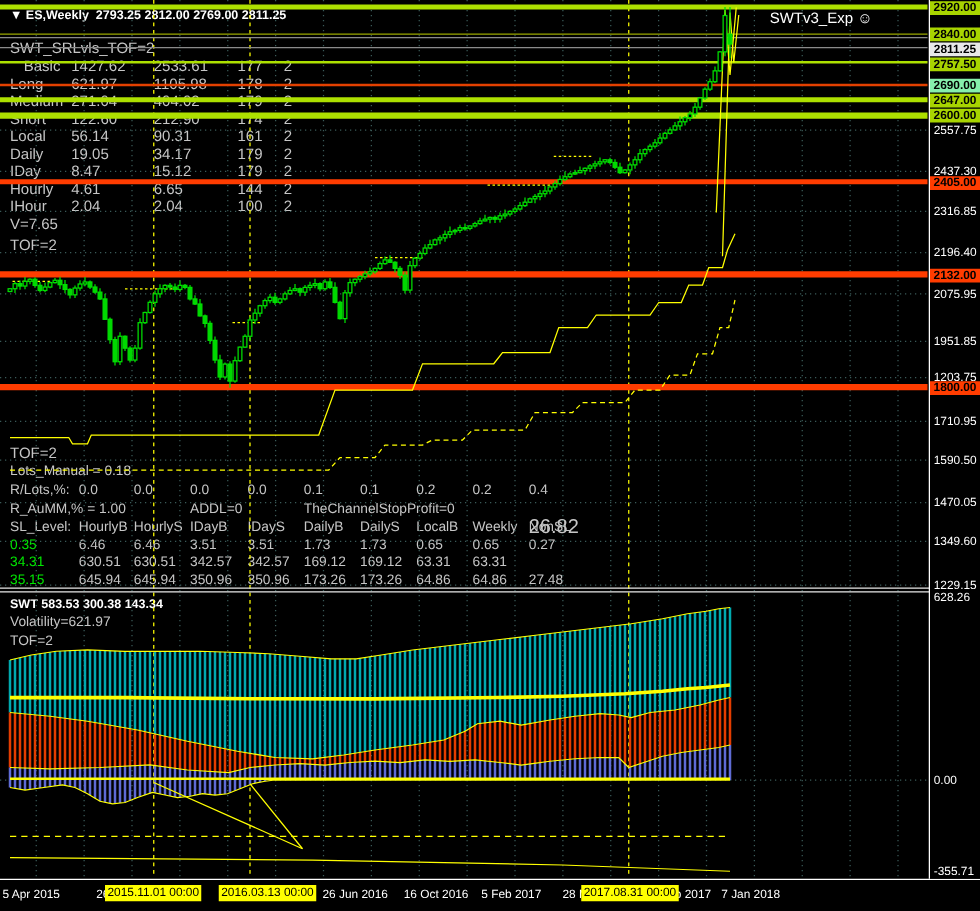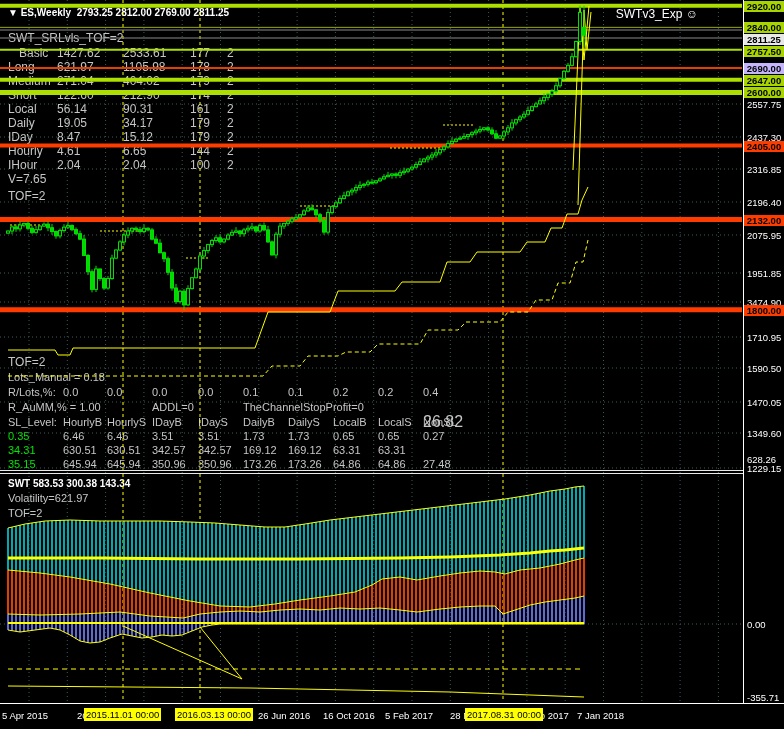--- a/index.html
+++ b/index.html
@@ -101,21 +101,21 @@
   <div class="txt" style="left:243px;top:401px;font-size:11px;">TheChannelStopProfit=0</div>
   <div id="sl-table">
       <div class="txt" style="left:8px;top:416px;font-size:11px;">SL_Level:</div>
       <div class="txt" style="left:63px;top:416px;font-size:11px;">HourlyB</div>
       <div class="txt" style="left:107px;top:416px;font-size:11px;">HourlyS</div>
       <div class="txt" style="left:152px;top:416px;font-size:11px;">IDayB</div>
       <div class="txt" style="left:198px;top:416px;font-size:11px;">IDayS</div>
       <div class="txt" style="left:243px;top:416px;font-size:11px;">DailyB</div>
       <div class="txt" style="left:288px;top:416px;font-size:11px;">DailyS</div>
       <div class="txt" style="left:333px;top:416px;font-size:11px;">LocalB</div>
-      <div class="txt" style="left:378px;top:416px;font-size:11px;">LocalS</div>
+      <div class="txt" style="left:378px;top:416px;font-size:11px;">Weekly</div>
       <div class="txt" style="left:423px;top:416px;font-size:11px;">NonSL</div>
       <div class="txt green" style="left:8px;top:430px;font-size:11px;">0.35</div>
       <div class="txt" style="left:63px;top:430px;font-size:11px;">6.46</div>
       <div class="txt" style="left:107px;top:430px;font-size:11px;">6.46</div>
       <div class="txt" style="left:152px;top:430px;font-size:11px;">3.51</div>
       <div class="txt" style="left:198px;top:430px;font-size:11px;">3.51</div>
       <div class="txt" style="left:243px;top:430px;font-size:11px;">1.73</div>
       <div class="txt" style="left:288px;top:430px;font-size:11px;">1.73</div>
       <div class="txt" style="left:333px;top:430px;font-size:11px;">0.65</div>
       <div class="txt" style="left:378px;top:430px;font-size:11px;">0.65</div>
@@ -977,37 +977,37 @@
     </svg>
 
 
   <div id="price-axis" class="axis">
       <div class="ptick" style="top:99px;">2557.75</div>
       <div class="ptick" style="top:132px;">2437.30</div>
       <div class="ptick" style="top:164px;">2316.85</div>
       <div class="ptick" style="top:197px;">2196.40</div>
       <div class="ptick" style="top:230px;">2075.95</div>
       <div class="ptick" style="top:268px;">1951.85</div>
-      <div class="ptick" style="top:297px;">3474.90</div>
+      <div class="ptick" style="top:297px;">1203.75</div>
       <div class="ptick" style="top:332px;">1710.95</div>
       <div class="ptick" style="top:363px;">1590.50</div>
       <div class="ptick" style="top:397px;">1470.05</div>
       <div class="ptick" style="top:428px;">1349.60</div>
       <div class="ptick" style="top:463px;">1229.15</div>
       <div class="pbadge" style="top: 1px; background: rgb(168, 212, 0);">2920.00</div>
       <div class="pbadge" style="top: 22px; background: rgb(168, 212, 0);">2840.00</div>
       <div class="pbadge" style="top: 34px; background: rgb(232, 232, 232);">2811.25</div>
       <div class="pbadge" style="top: 46px; background: rgb(168, 212, 0);">2757.50</div>
-      <div class="pbadge" style="top: 63px; background: #c4b5fd;">2690.00</div>
+      <div class="pbadge" style="top: 63px; background: #86efac;">2690.00</div>
       <div class="pbadge" style="top: 75px; background: rgb(168, 212, 0);">2647.00</div>
       <div class="pbadge" style="top: 87px; background: rgb(168, 212, 0);">2600.00</div>
       <div class="pbadge" style="top: 141px; background: rgb(255, 60, 0);">2405.00</div>
       <div class="pbadge" style="top: 215px; background: rgb(255, 60, 0);">2132.00</div>
       <div class="pbadge" style="top: 305px; background: rgb(255, 60, 0);">1800.00</div>
-      <div class="ptick" style="top:454px;">628.26</div>
+      <div class="ptick" style="top:473px;">628.26</div>
       <div class="ptick" style="top:619px;">0.00</div>
       <div class="ptick" style="top:692px;">-355.71</div>
     </div>
   <div id="time-axis" class="axis">
       <div class="tlabel" style="left:2px;">5 Apr 2015</div>
       <div class="tlabel" style="left:77px;">26 Jul 2015</div>
       <div class="tlabel" style="left:258px;">26 Jun 2016</div>
       <div class="tlabel" style="left:323px;">16 Oct 2016</div>
       <div class="tlabel" style="left:385px;">5 Feb 2017</div>
       <div class="tlabel" style="left:450px;">28 May 2017</div>

